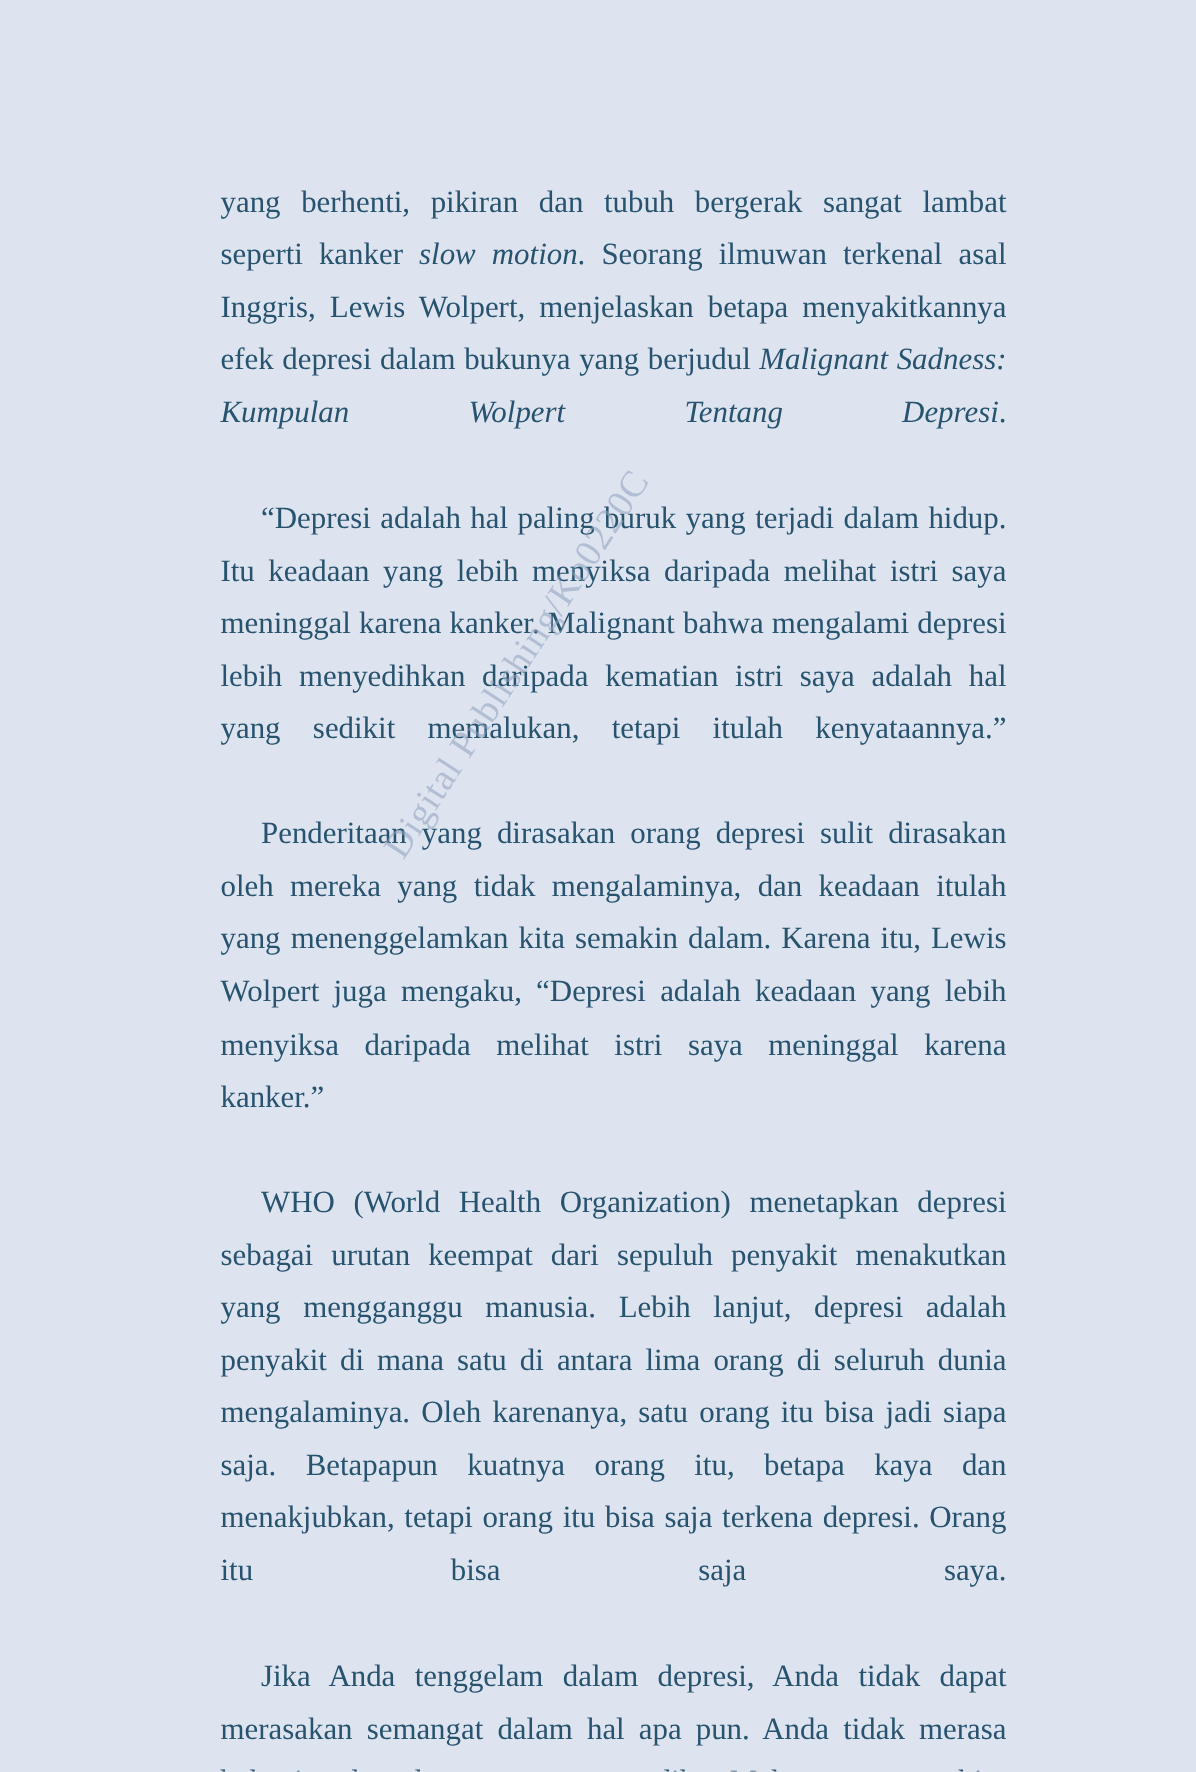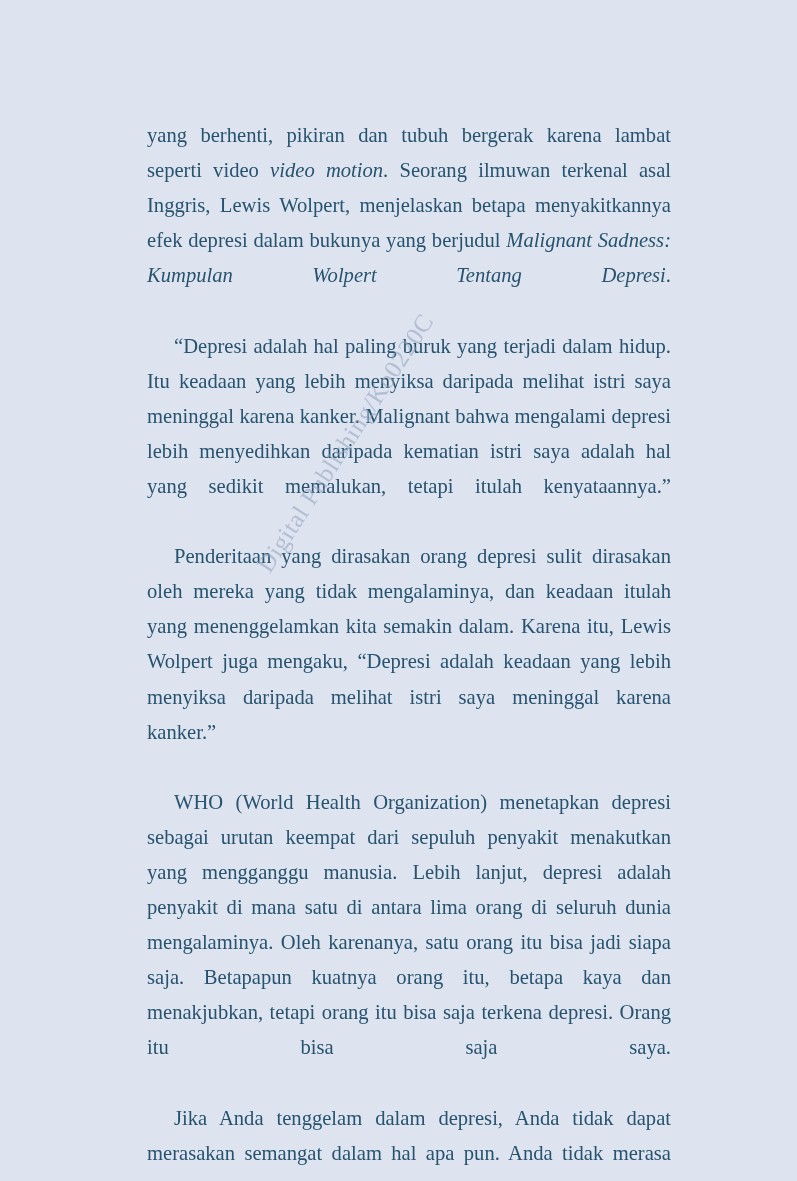--- a/index.html
+++ b/index.html
@@ -100,21 +100,21 @@
     color: #13171e;
     letter-spacing: 0.5px;
   }
 </style>
 </head>
 <body style="background: rgb(221, 227, 239);">
 
 <div id="page" style="background: rgb(221, 227, 239);">
 
   <div id="text-block" style="color: rgb(39, 83, 111);">
-      <p class="para"><span>yang berhenti, pikiran dan tubuh bergerak karena lambat seperti video </span><span class="ital">video motion</span><span>.  Seorang ilmuwan terkenal asal Inggris, Lewis Wolpert, menjelaskan betapa menyakitkannya efek depresi dalam bukunya yang berjudul </span><span class="ital">Malignant Sadness: Kumpulan Wolpert Tentang Depresi</span><span>.</span></p>
+      <p class="para"><span>yang berhenti, pikiran dan tubuh bergerak sangat lambat seperti kanker </span><span class="ital">slow motion</span><span>.  Seorang ilmuwan terkenal asal Inggris, Lewis Wolpert, menjelaskan betapa menyakitkannya efek depresi dalam bukunya yang berjudul </span><span class="ital">Malignant Sadness: Kumpulan Wolpert Tentang Depresi</span><span>.</span></p>
       <p class="para indent"><span>“Depresi adalah hal paling buruk yang terjadi dalam hidup. Itu keadaan yang lebih menyiksa daripada melihat istri saya meninggal karena kanker. Malignant bahwa mengalami depresi lebih menyedihkan daripada kematian istri saya adalah hal yang sedikit memalukan, tetapi itulah kenyataannya.”</span></p>
       <p class="para indent"><span>Penderitaan yang dirasakan orang depresi sulit dirasakan oleh mereka yang tidak mengalaminya, dan keadaan itulah yang menenggelamkan kita semakin dalam. Karena itu, Lewis Wolpert juga mengaku, “Depresi adalah keadaan yang lebih menyiksa daripada melihat istri saya meninggal karena kanker.”</span></p>
       <p class="para indent"><span>WHO (World Health Organization) menetapkan depresi sebagai urutan keempat dari sepuluh penyakit menakutkan yang mengganggu manusia. Lebih lanjut, depresi adalah penyakit di mana satu di antara lima orang di seluruh dunia mengalaminya. Oleh karenanya, satu orang itu bisa jadi siapa saja. Betapapun kuatnya orang itu, betapa kaya dan menakjubkan, tetapi orang itu bisa saja terkena depresi. Orang itu bisa saja saya.</span></p>
       <p class="para indent"><span>Jika Anda tenggelam dalam depresi,  Anda tidak dapat merasakan semangat dalam hal apa pun. Anda tidak merasa bahagia dan hanya merasa sedih. Makanan yang bia-</span></p>
     </div>
 
   <div id="watermark-layer">
     <div class="watermark-text" style="color: rgb(143, 160, 189);">Digital Publishing/Ko0220C</div>
   </div>
 

